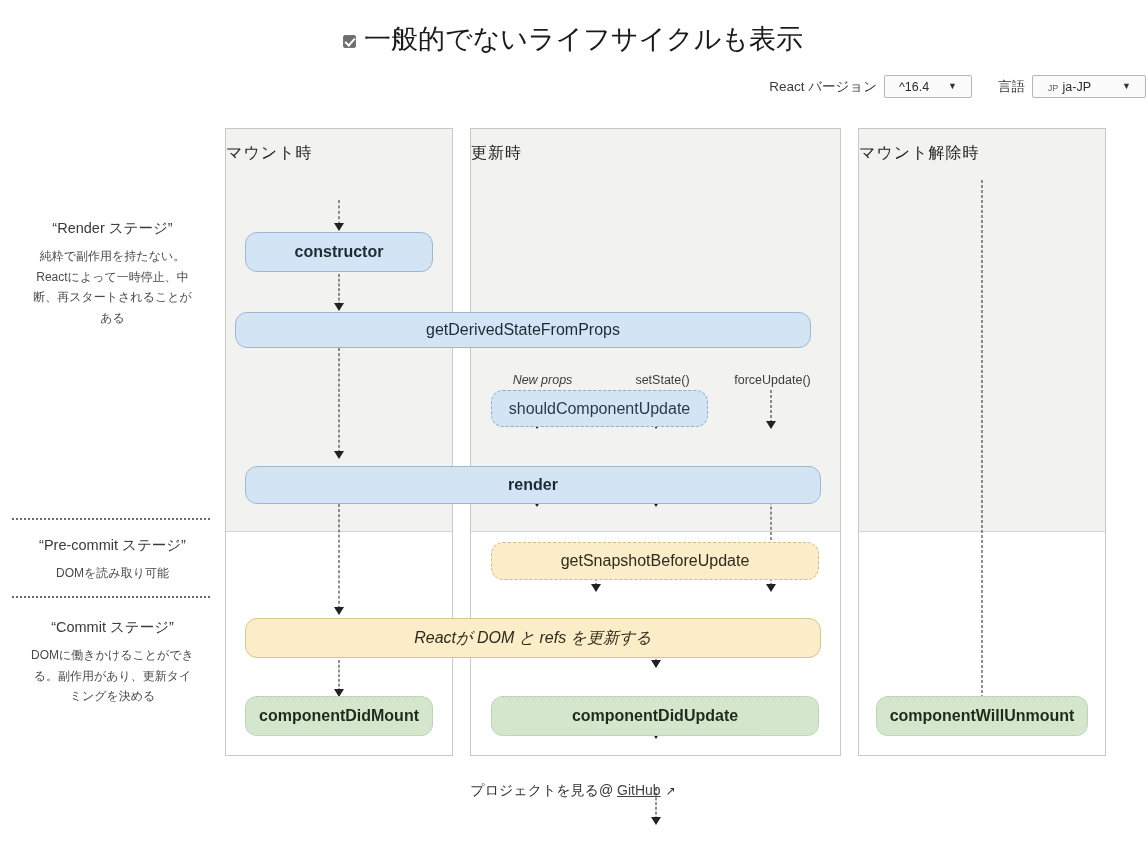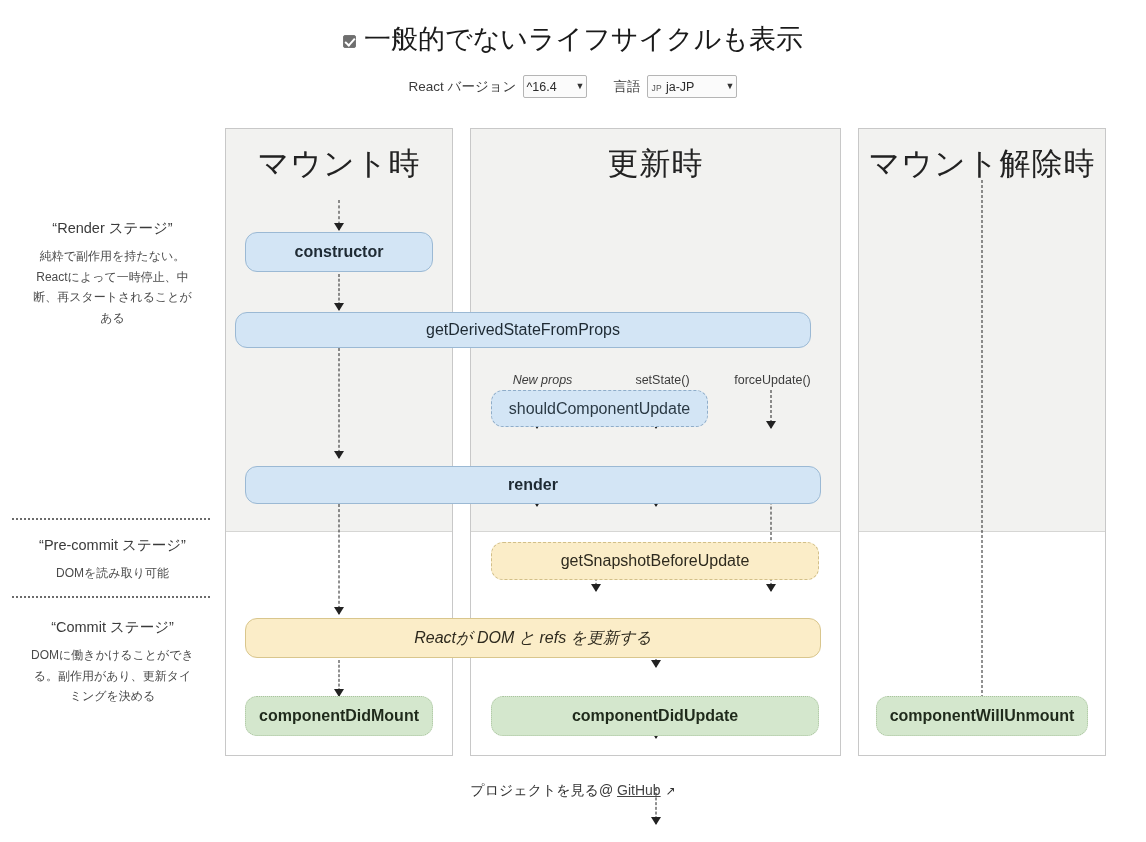--- a/index.html
+++ b/index.html
@@ -17,29 +17,29 @@
   .cbx{
     width:13px;height:13px;border:1px solid #767676;border-radius:2px;
     background:#6e6e6e;display:inline-block;position:relative;top:2px;
     box-sizing:border-box;
   }
   .cbx::after{
     content:"";position:absolute;left:3px;top:0px;width:4px;height:8px;
     border:solid #ffffff;border-width:0 2px 2px 0;transform:rotate(42deg);
   }
   .controls{
-    margin-top:22px;display:flex;justify-content:center;align-items:center;
+    margin-top:22px;display:flex;justify-content:flex-end;align-items:center;
     gap:26px;font-size:13.5px;color:#444;
   }
   .ctl{display:flex;align-items:center;gap:7px;}
   .ctl-label{font-size:13.5px;color:#3b3b3b;}
   .select{
     border:1px solid #b5b5b5;background:#fbfbfb;border-radius:2px;
     height:21px;display:flex;align-items:center;justify-content:space-between;
-    padding:0 2px;font-size:12.5px;color:#2b2b2b;gap:10px;cursor:pointer;
+    padding:0 14px;font-size:12.5px;color:#2b2b2b;gap:10px;cursor:pointer;
   }
   .select.ver{min-width:58px;}
   .select.lang{min-width:84px;}
   .caret{font-size:9px;color:#333;line-height:1;}
   .langflag{
     font-size:8.5px;letter-spacing:.3px;color:#555;
     border-radius:1px;padding:0 1px;margin-right:3px;
   }
   
   .diagram{position:absolute;left:0;top:128px;width:1146px;height:630px;}
@@ -48,22 +48,22 @@
     box-sizing:border-box;
   }
   .col .shade{
     position:absolute;left:0;top:0;right:0;height:402px;background:#f2f2f0;
     border-bottom:1px solid #d6d6d4;
   }
   .col-mount{left:225px;top:0;width:228px;height:628px;}
   .col-update{left:470px;top:0;width:371px;height:628px;}
   .col-unmount{left:858px;top:0;width:248px;height:628px;}
   .col-head{
-    position:absolute;left:0;right:0;top:14px;text-align:center;
-    font-size:31px;color:#222;font-weight:400;letter-spacing:1px;
+    position:absolute;left:0;right:0;top:14px;
+    font-size:16px;color:#222;font-weight:400;letter-spacing:1px;
   }
   
   .side{position:absolute;left:0;width:225px;text-align:center;}
   .side-title{font-size:14.5px;color:#3a3a3a;margin-bottom:8px;}
   .side-body{font-size:12px;color:#4a4a4a;line-height:1.72;padding:0 28px;}
   .dotline{
     position:absolute;left:12px;width:198px;height:0;
     border-top:2px dotted #6b6b6b;
   }
   

